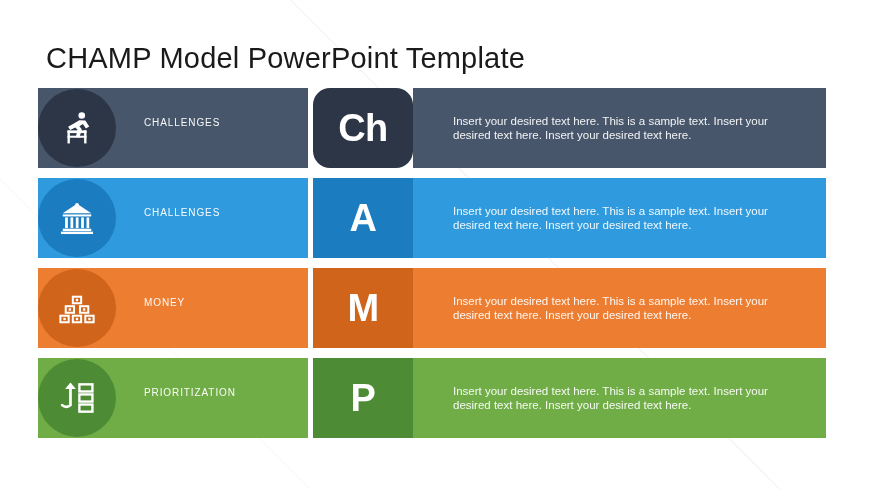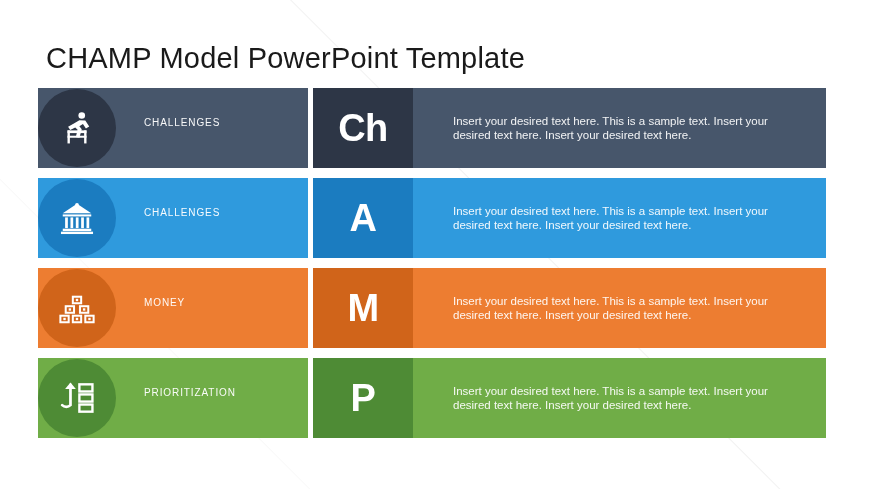--- a/index.html
+++ b/index.html
@@ -106,21 +106,21 @@
     <div class="circle" style="background: rgb(45, 54, 70);">
       <svg class="ic" viewBox="0 0 64 64">
         <circle cx="40" cy="11" r="5.6" fill="#fff"></circle>
         <path d="M36 19 L26 25 L17 30 l3.5 5.5 L29 31 l4 4 l-3 12 l6 1.4 l4-14.5 l-4-5 l6-3.6 l5 7.5 l5.6-3.4 l-6.6-10z" fill="#fff"></path>
         <rect x="16" y="36" width="4" height="22" fill="#fff"></rect>
         <rect x="44" y="36" width="4" height="22" fill="#fff"></rect>
         <rect x="16" y="36" width="32" height="4.6" fill="#fff"></rect>
         <rect x="16" y="45" width="32" height="3.4" fill="#fff"></rect>
       </svg>
     </div>
-    <div class="letter-block" style="background: rgb(45, 54, 70);">
+    <div class="letter-block" style="background: rgb(45, 54, 70); border-radius: 17px;">
       <span class="letter">Ch</span>
     </div>
     <div class="body-panel" style="background: rgb(71, 86, 107);">
       <div class="body-text">Insert your desired text here. This is a sample text. Insert your desired text here. Insert your desired text here.</div>
     </div>
   </div>
 
   <div class="row row-2">
     <div class="label-panel" style="background: rgb(47, 154, 221);"></div>
     <div class="label-text">CHALLENGES</div>

